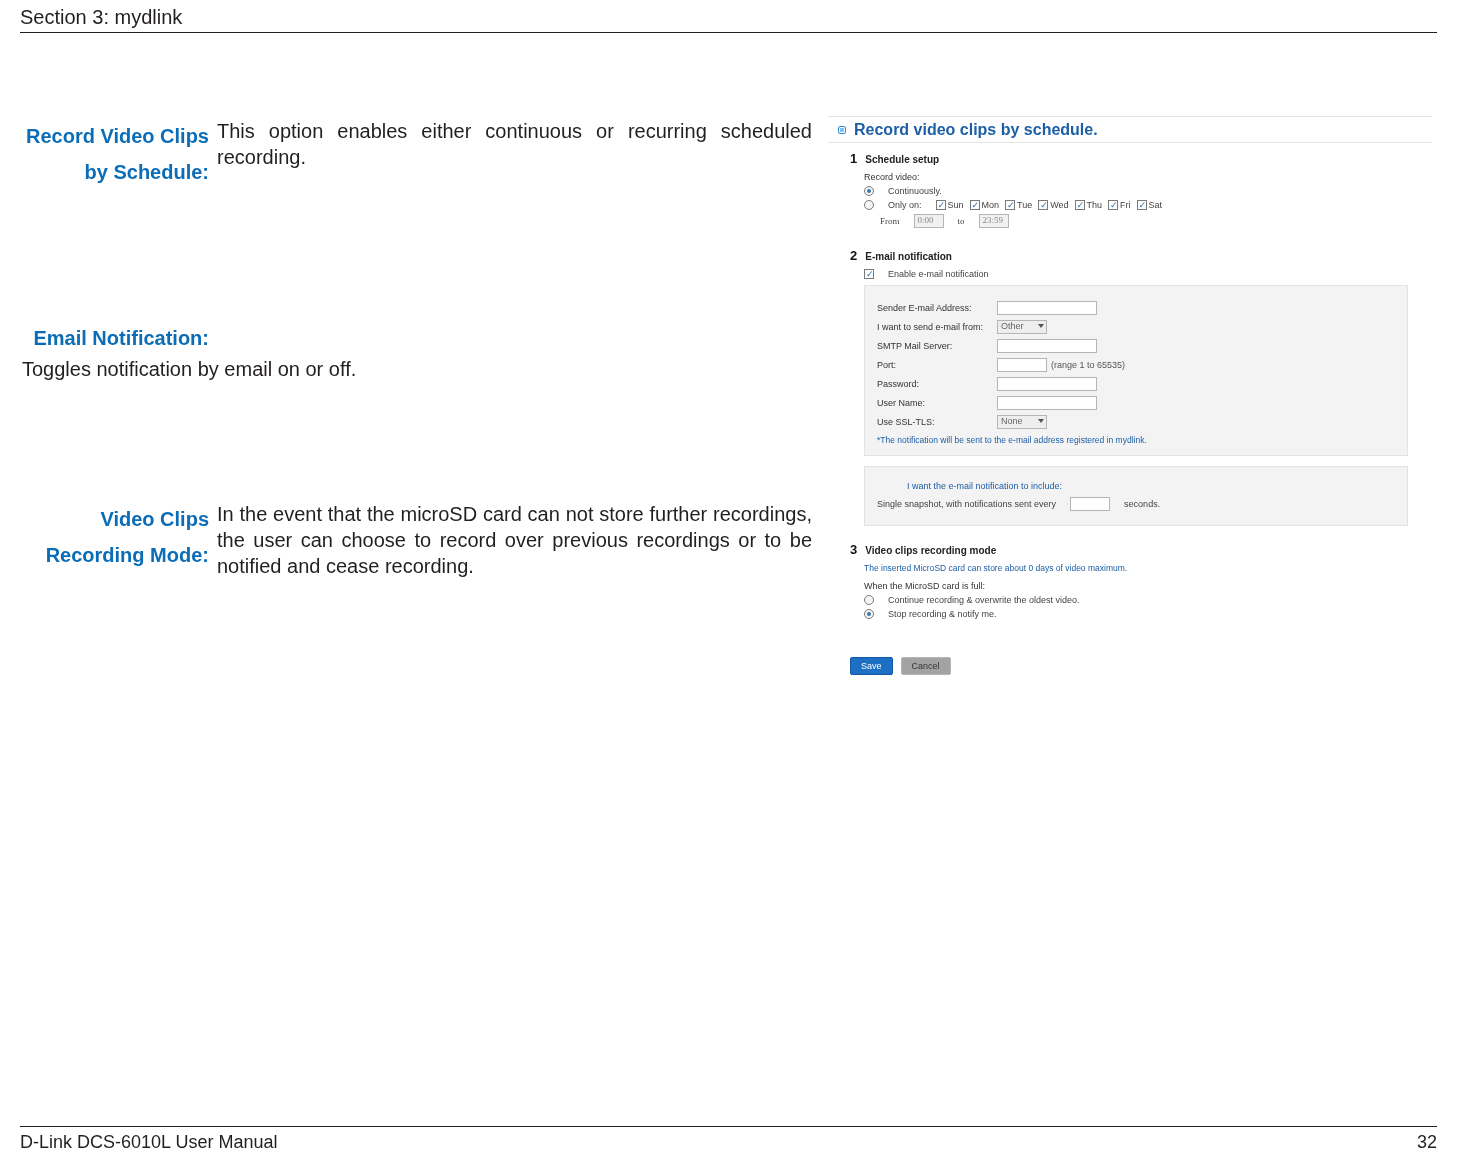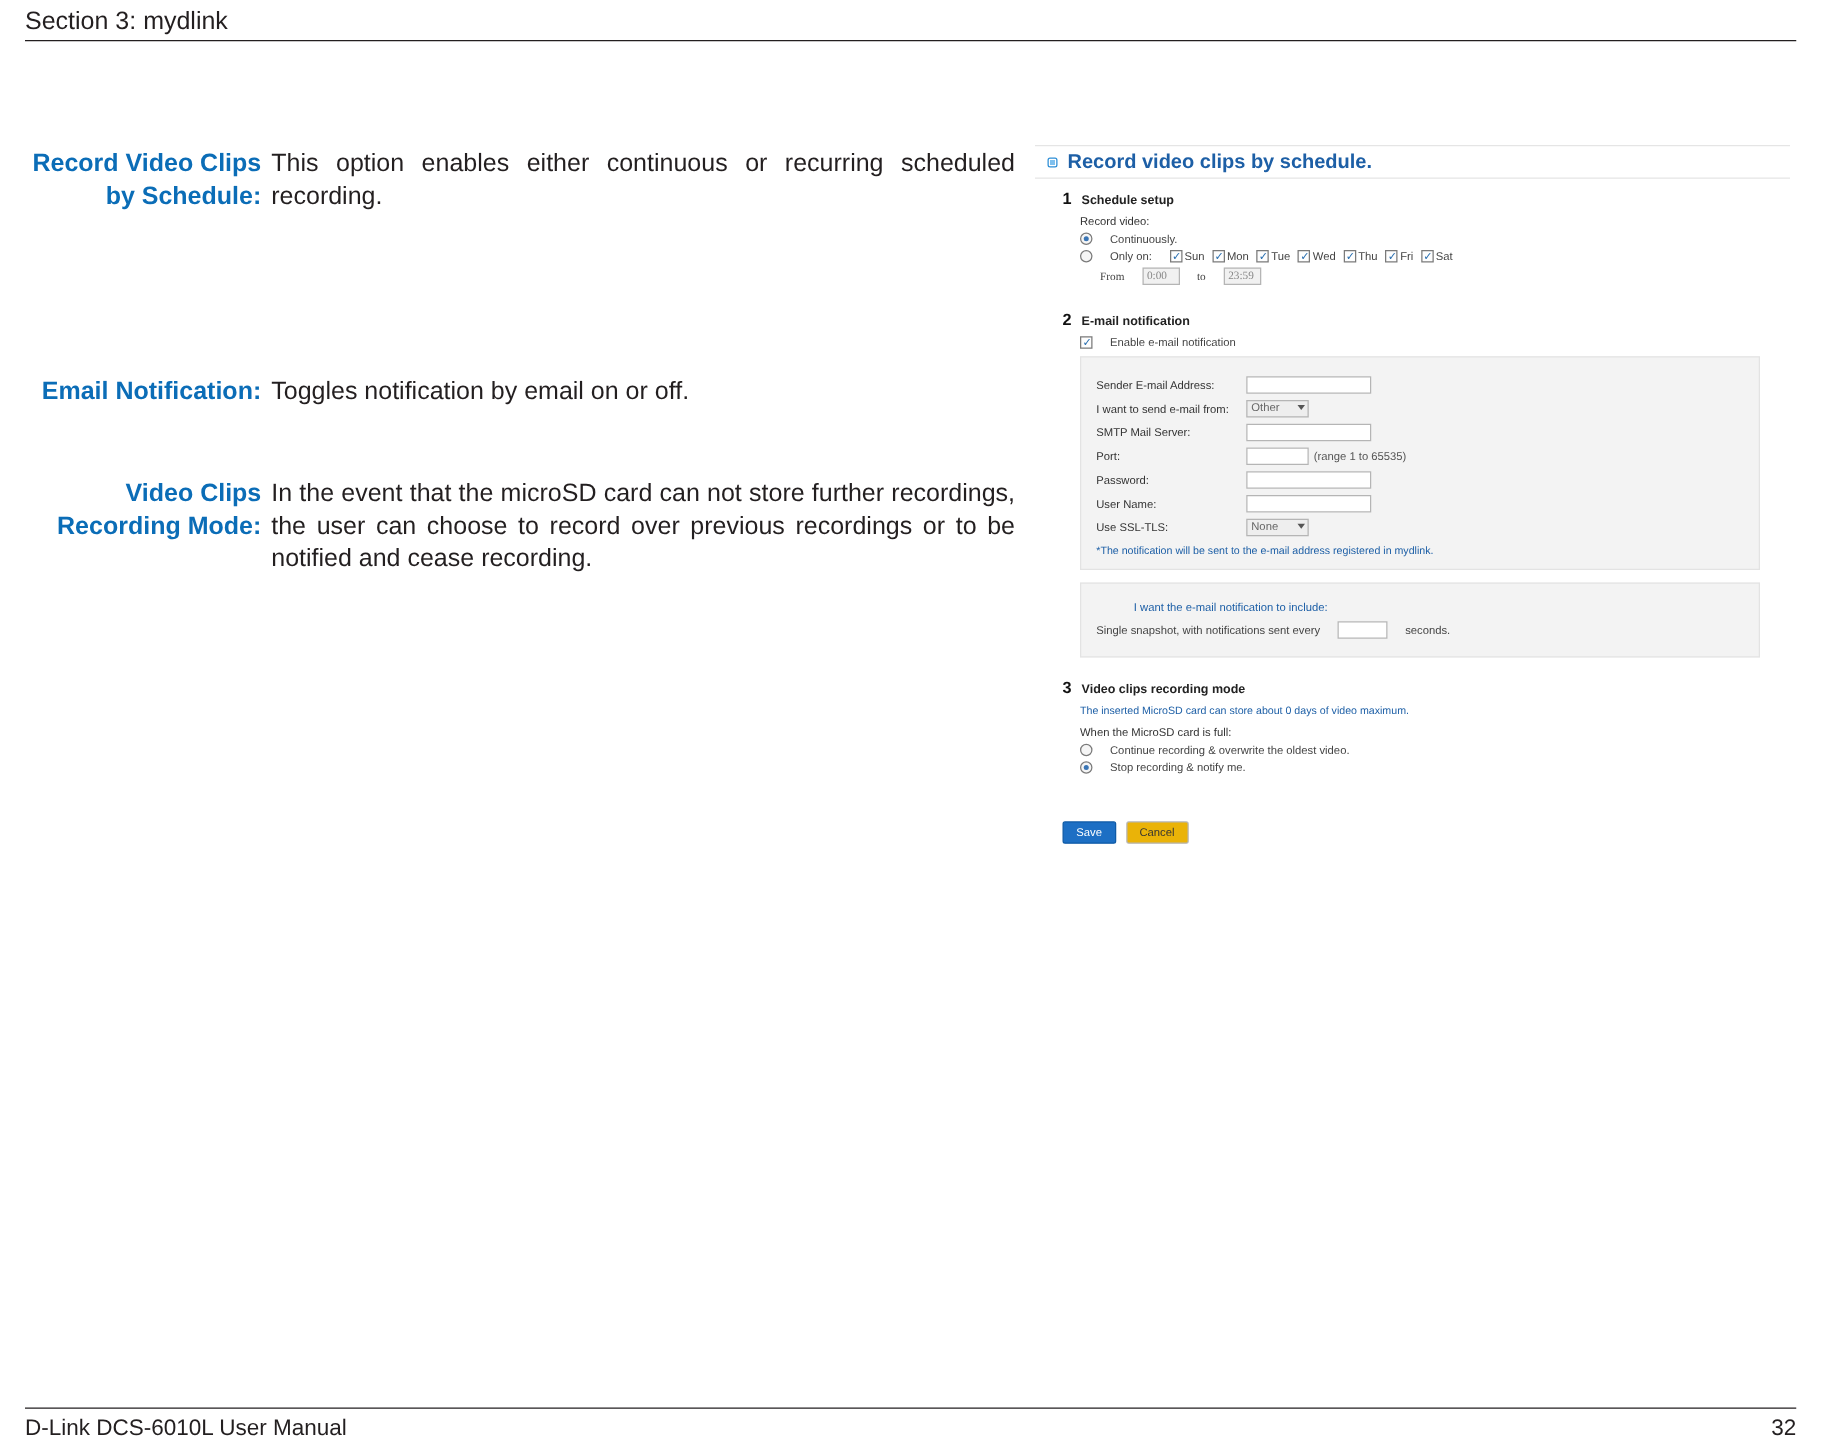--- a/index.html
+++ b/index.html
@@ -25,29 +25,29 @@
     top: 32px; left: 20px; right: 20px;
     border-top: 1.2px solid #231f20;
   }
   .def-table {
     position: absolute;
     top: 118px; left: 20px;
     width: 792px;
   }
   .def-row { display: flex; align-items: flex-start; }
   .def-row.row1 { margin-bottom: 130px; }
-  .def-row.row2 { margin-bottom: 56px; }
+  .def-row.row2 { margin-bottom: 119px; flex-direction: column; }
   .def-label {
     width: 195px;
     flex-shrink: 0;
     text-align: right;
     color: #0b6db7;
     font-weight: 700;
     font-size: 20px;
-    line-height: 26px;
+    line-height: 36px;
     padding-right: 6px;
   }
   .def-body {
     flex: 1;
     font-size: 20px;
     line-height: 26px;
     color: #231f20;
     text-align: justify;
     padding-left: 2px;
   }
@@ -130,21 +130,21 @@
   .simple-line { font-size:9px; color:#333; margin:4px 0;}
   .micro-note { color:#1d5fa6; font-size:8.5px; margin:4px 0 8px 14px;}
 
   .btn-row { margin: 18px 0 0 22px; display:flex; gap:8px;}
   .btn {
     font-size:9px; height:18px; padding:0 10px;
     display:inline-flex;align-items:center;justify-content:center;
     border-radius:2px;
   }
   .btn-primary { background:#1d6fc4; color:#fff; border:1px solid #0e5aa6;}
-  .btn-secondary { background:#eab308; color:#333; border:1px solid #b5b5b5;}
+  .btn-secondary { background:#a3a3a3; color:#333; border:1px solid #b5b5b5;}
 
   
   .footer-rule { position:absolute; bottom:32px; left:20px; right:20px; border-top:1.2px solid #231f20;}
   .footer-left { position:absolute; bottom:6px; left:20px; font-size:18px; color:#231f20;}
   .footer-right { position:absolute; bottom:6px; right:20px; font-size:18px; color:#231f20;}
 </style>
 </head>
 <body>
 
 <div class="page-header">Section 3: mydlink</div>

